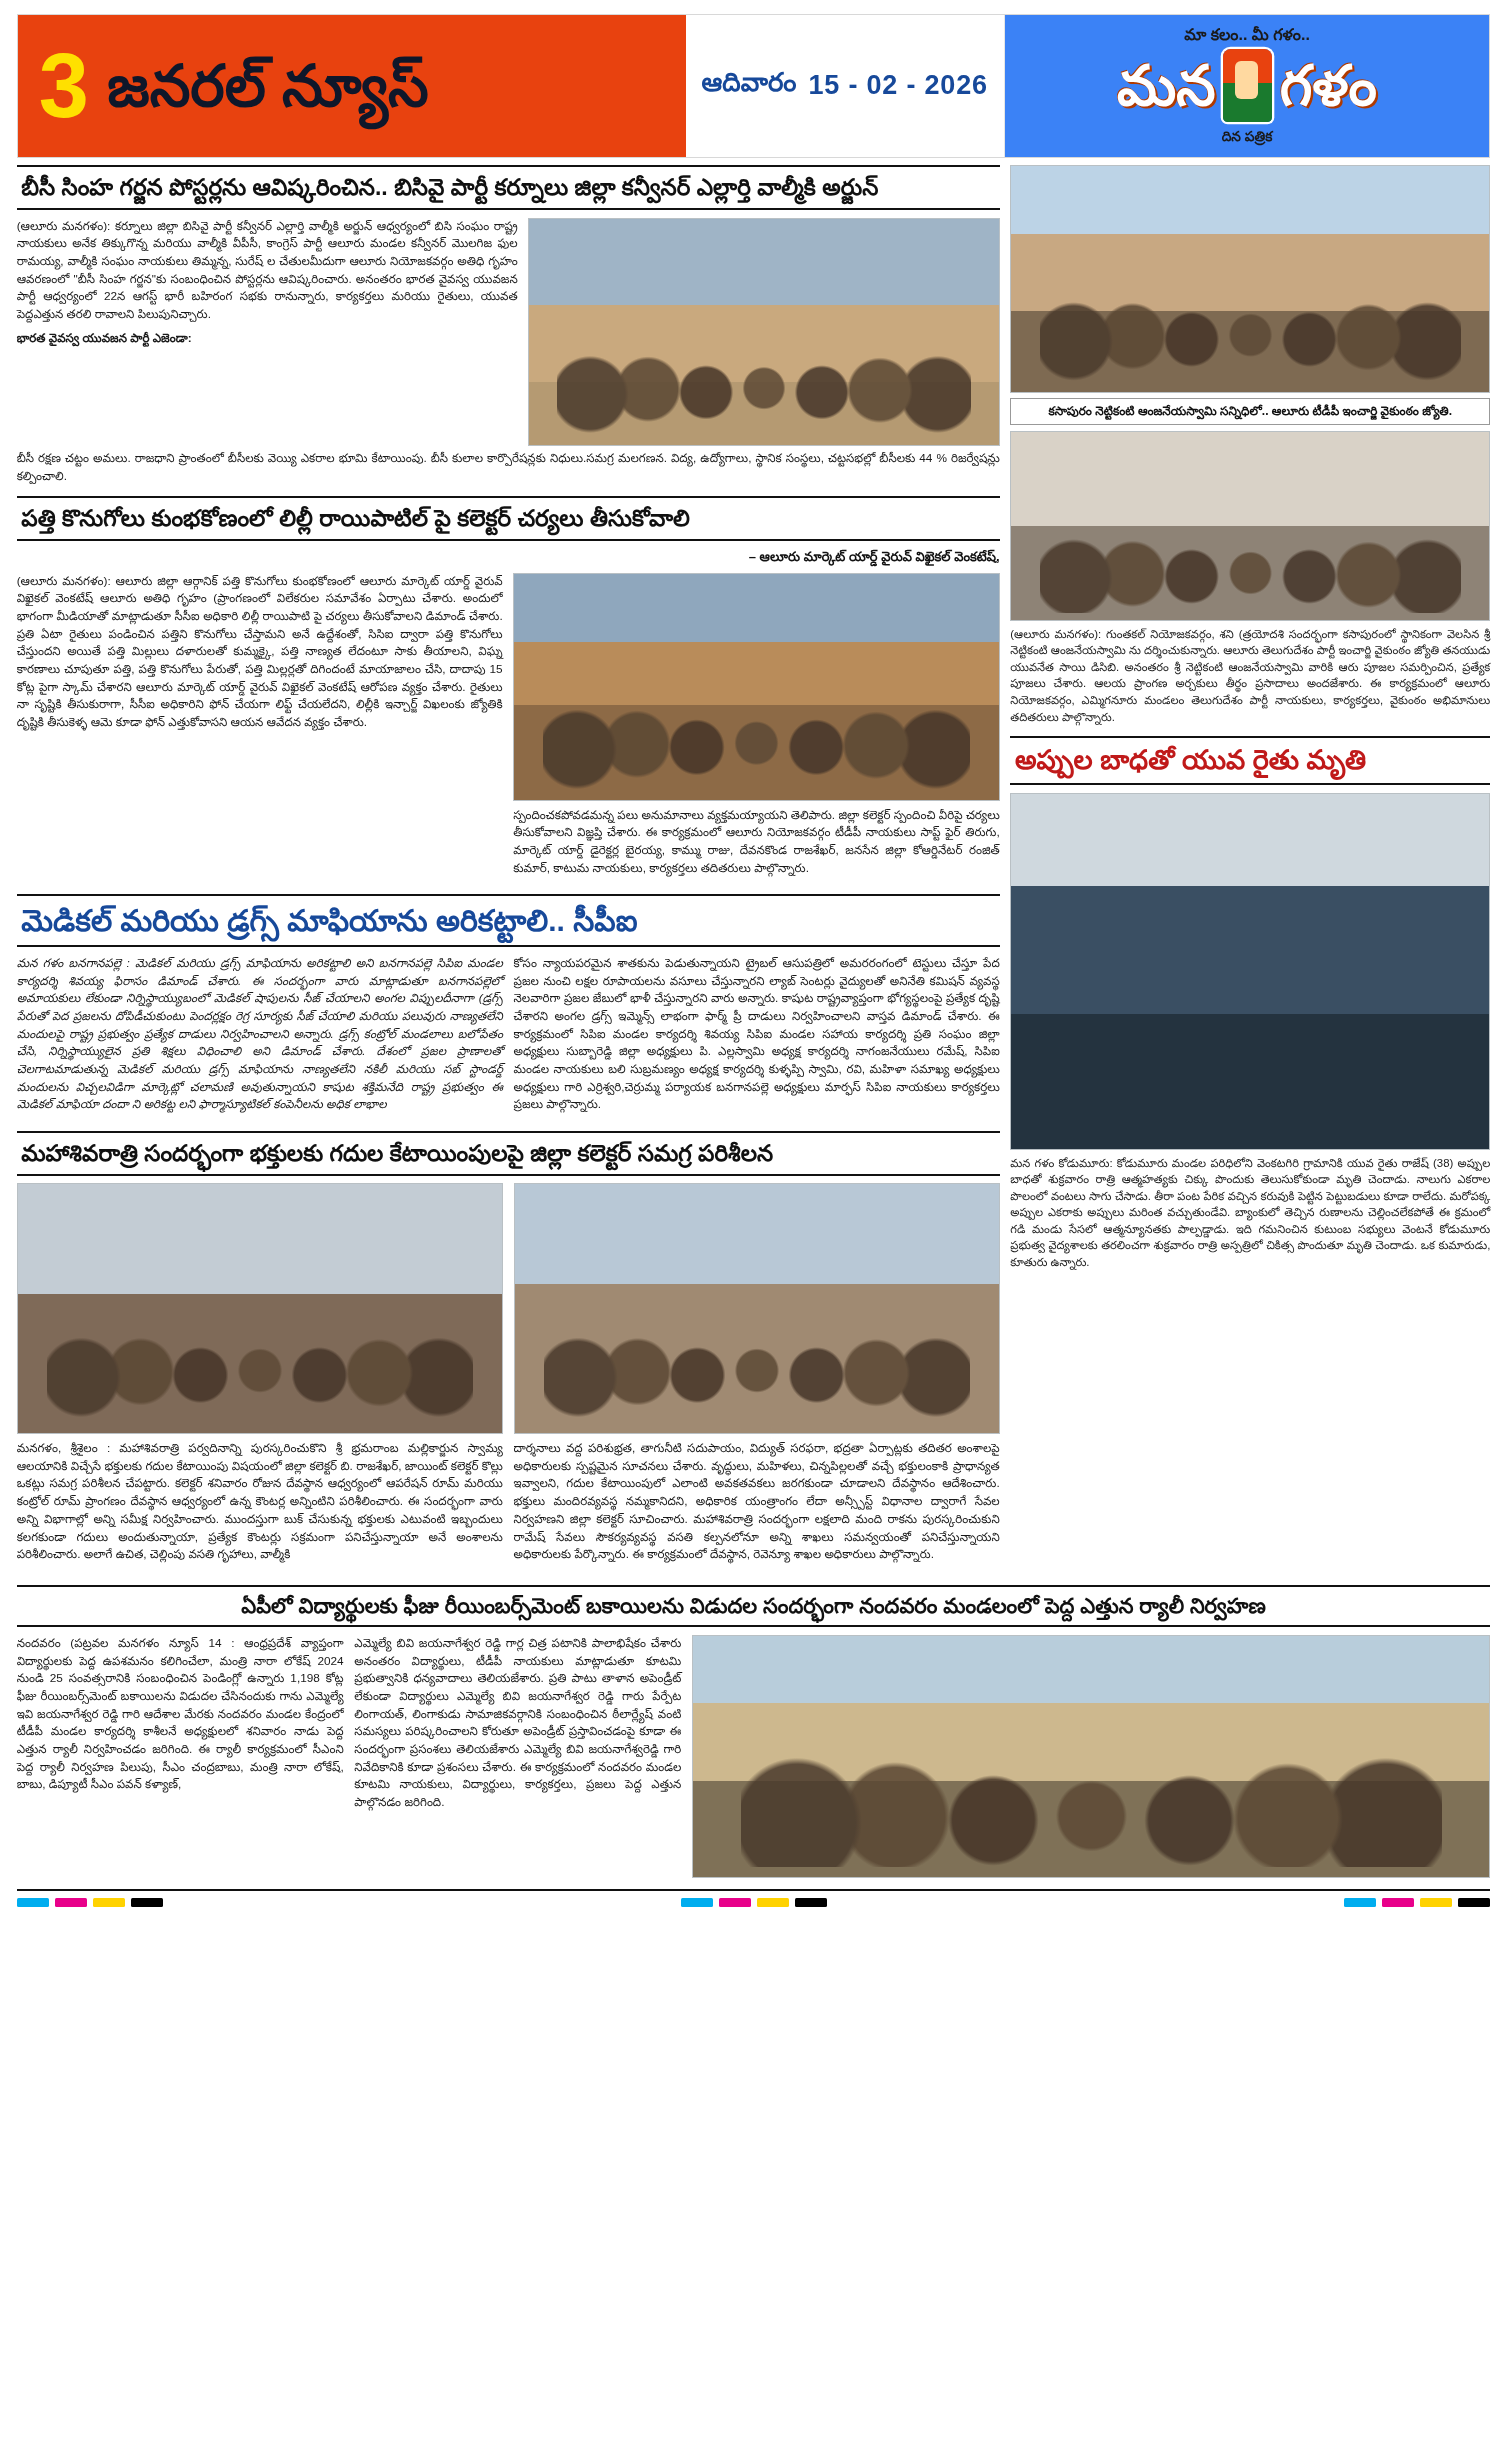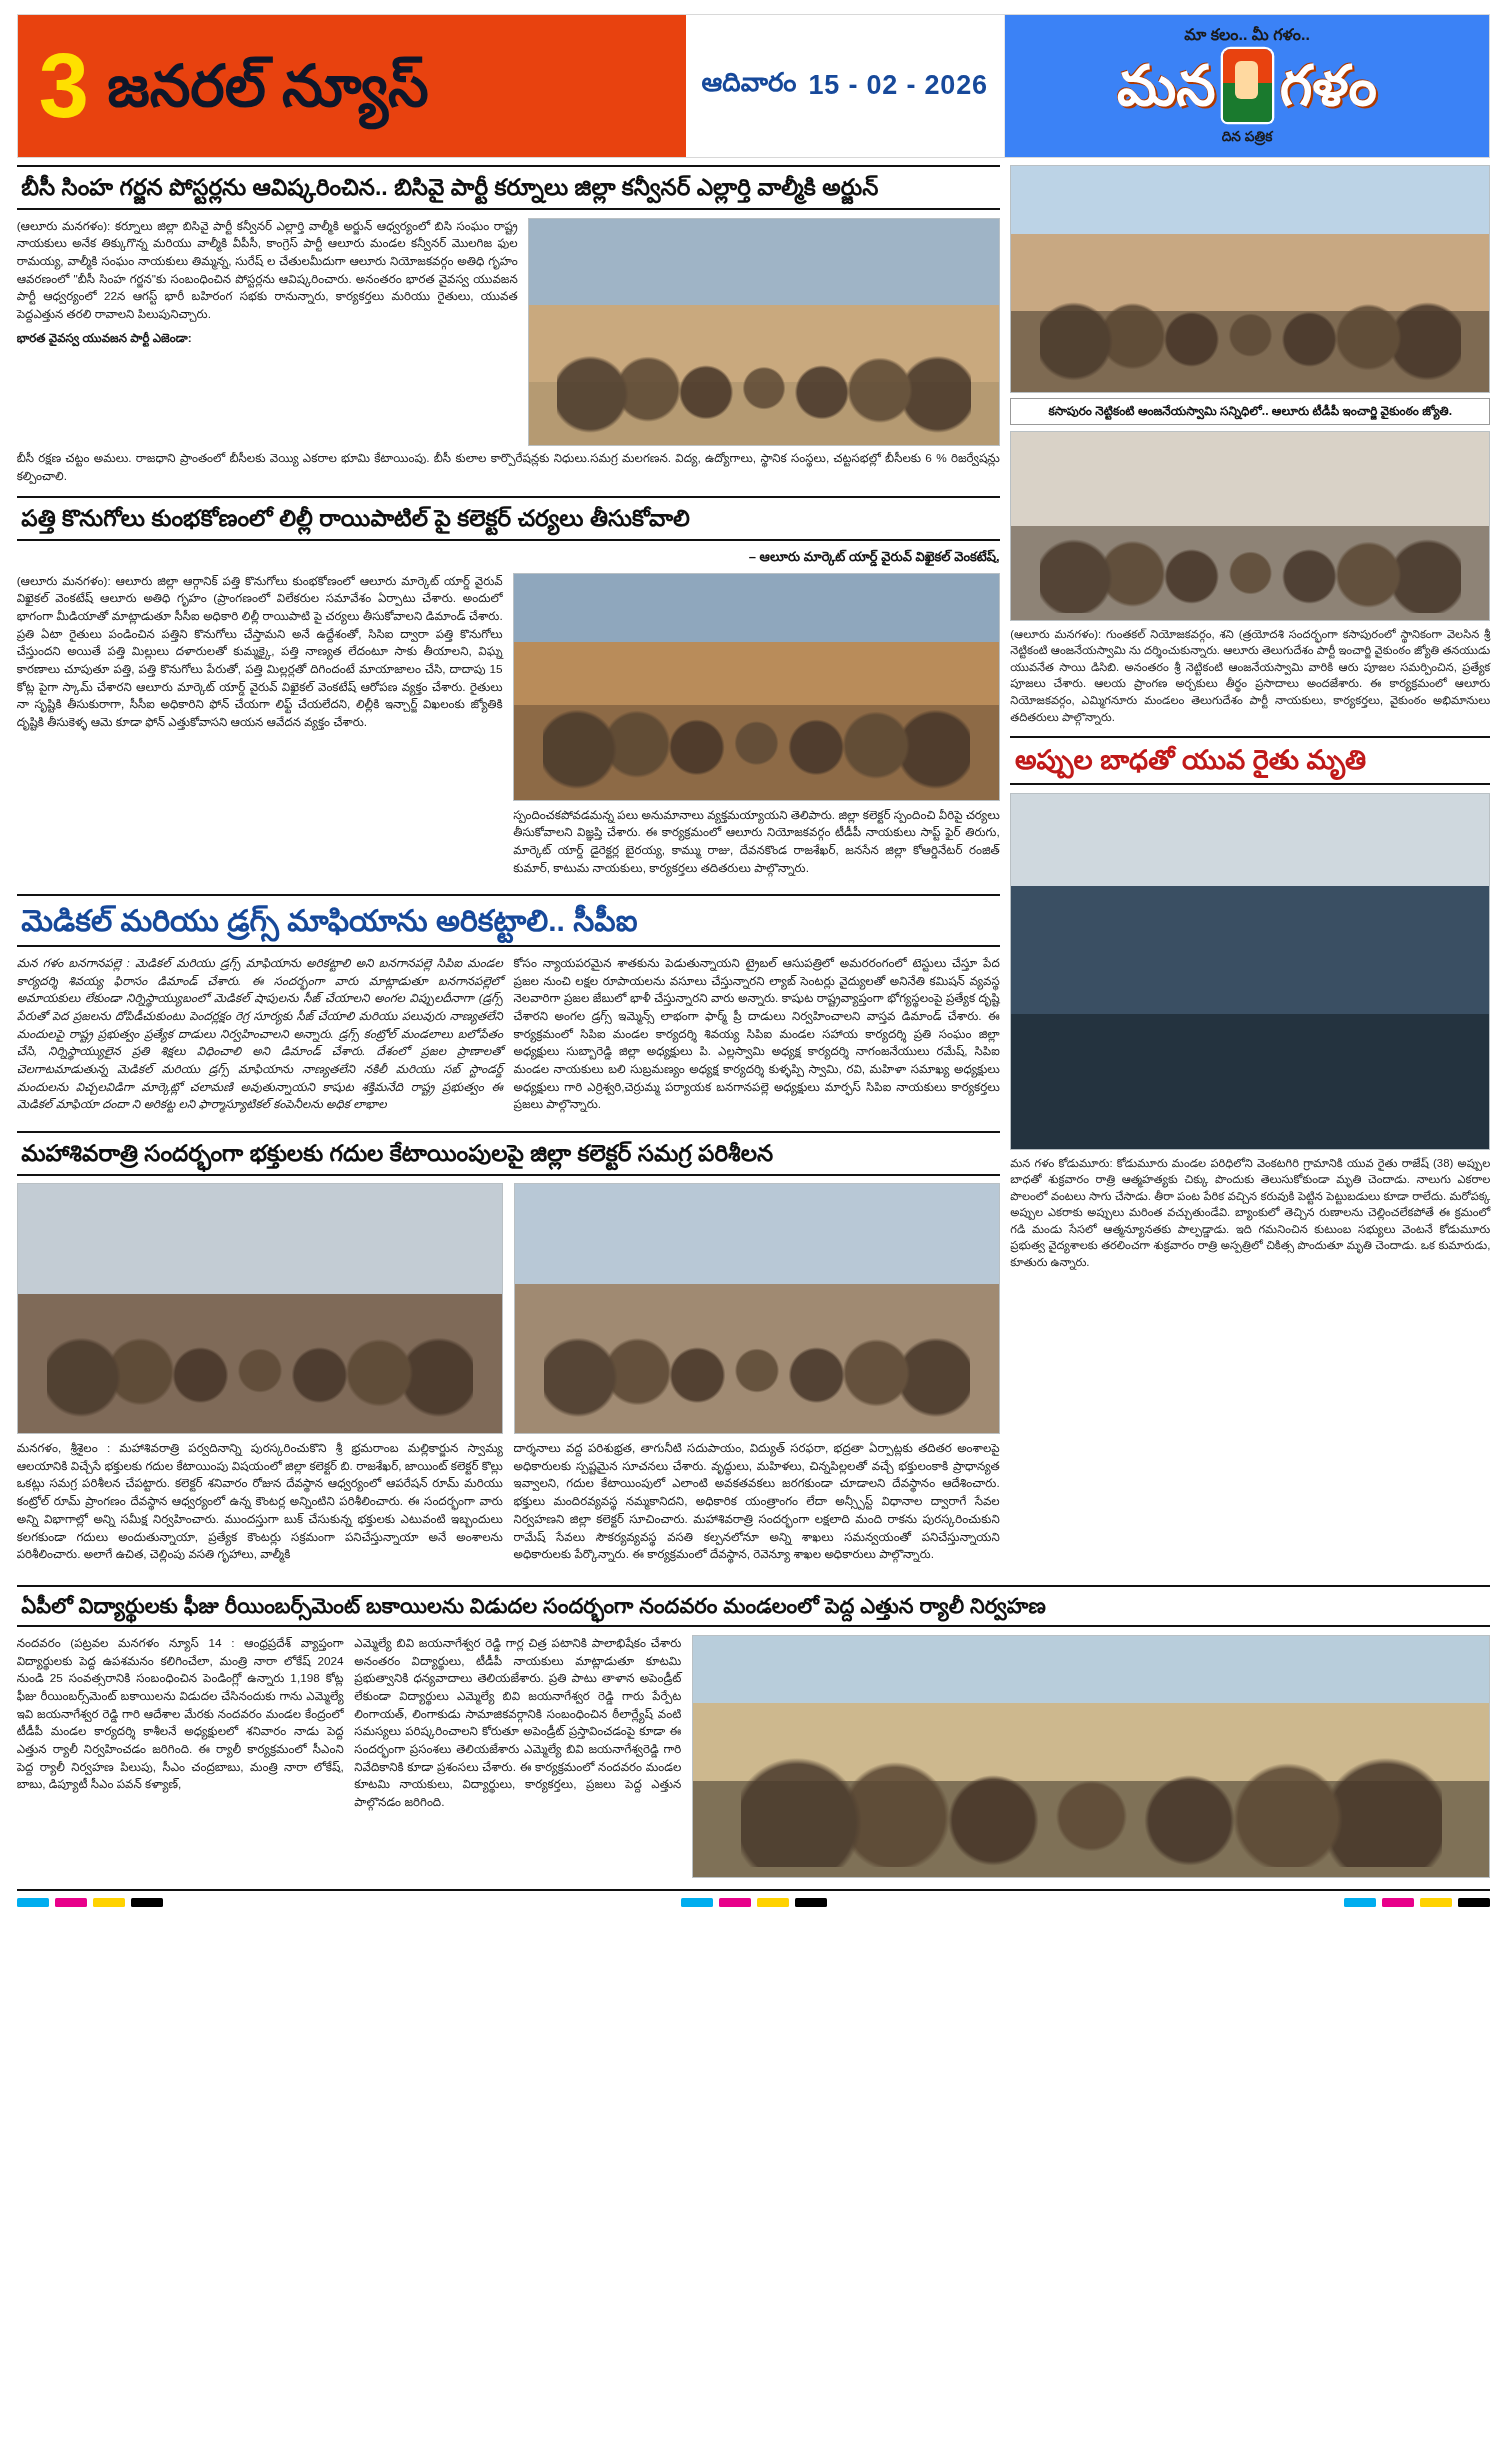--- a/index.html
+++ b/index.html
@@ -226,21 +226,21 @@
             <div class="txt">
               <p>(ఆలూరు మనగళం): కర్నూలు జిల్లా బిసివై పార్టీ కన్వీనర్ ఎల్లార్తి వాల్మీకి అర్జున్ ఆధ్వర్యంలో బిసి సంఘం రాష్ట్ర నాయకులు అనేక తిక్కుగొన్న మరియు వాల్మీకి వీపీసీ, కాంగ్రెస్ పార్టీ ఆలూరు మండల కన్వీనర్ మొలగిజ ఫుల రామయ్య, వాల్మీకి సంఘం నాయకులు తిమ్మన్న, సురేష్ ల చేతులమీదుగా ఆలూరు నియోజకవర్గం అతిధి గృహం ఆవరణంలో "బీసీ సింహ గర్జన"కు సంబంధించిన పోస్టర్లను ఆవిష్కరించారు. అనంతరం భారత వైవస్వ యువజన పార్టీ ఆధ్వర్యంలో 22న ఆగస్ట్ భారీ బహిరంగ సభకు రానున్నారు, కార్యకర్తలు మరియు రైతులు, యువత పెద్దఎత్తున తరలి రావాలని పిలుపునిచ్చారు.</p>
               <p style="font-weight:bold;">భారత వైవస్వ యువజన పార్టీ ఎజెండా:</p>
             </div>
           </div>
           <div style="flex:1;">
             <div class="photo ph-a fig-people" style="height:228px;"></div>
           </div>
         </div>
         <div class="txt" style="margin-top:4.6px;">
-          <p>బీసీ రక్షణ చట్టం అమలు. రాజధాని ప్రాంతంలో బీసీలకు వెయ్యి ఎకరాల భూమి కేటాయింపు. బీసీ కులాల కార్పొరేషన్లకు నిధులు.సమగ్ర మలగణన. విద్య, ఉద్యోగాలు, స్థానిక సంస్థలు, చట్టసభల్లో బీసీలకు 6 % రిజర్వేషన్లు కల్పించాలి.</p>
+          <p>బీసీ రక్షణ చట్టం అమలు. రాజధాని ప్రాంతంలో బీసీలకు వెయ్యి ఎకరాల భూమి కేటాయింపు. బీసీ కులాల కార్పొరేషన్లకు నిధులు.సమగ్ర మలగణన. విద్య, ఉద్యోగాలు, స్థానిక సంస్థలు, చట్టసభల్లో బీసీలకు 44 % రిజర్వేషన్లు కల్పించాలి.</p>
         </div>
       </div>
 
       <div class="sect">
         <div class="hl">పత్తి కొనుగోలు కుంభకోణంలో లిల్లీ రాయిపాటిల్ పై కలెక్టర్ చర్యలు తీసుకోవాలి</div>
         <div class="byline">– ఆలూరు మార్కెట్ యార్డ్ వైరువ్ విఖైకల్ వెంకటేష్,</div>
         <div class="flowrow">
           <div style="flex:0 0 486px;">
             <div class="txt">
               <p>(ఆలూరు మనగళం): ఆలూరు జిల్లా ఆర్గానిక్ పత్తి కొనుగోలు కుంభకోణంలో ఆలూరు మార్కెట్ యార్డ్ వైరువ్ విఖైకల్ వెంకటేష్ ఆలూరు అతిధి గృహం (ప్రాంగణంలో విలేకరుల సమావేశం ఏర్పాటు చేశారు. అందులో భాగంగా మీడియాతో మాట్లాడుతూ సీసీఐ అధికారి లిల్లీ రాయిపాటి పై చర్యలు తీసుకోవాలని డిమాండ్ చేశారు. ప్రతి ఏటా రైతులు పండించిన పత్తిని కొనుగోలు చేస్తామని అనే ఉద్దేశంతో, సిసిఐ ద్వారా పత్తి కొనుగోలు చేస్తుందని అయితే పత్తి మిల్లులు దళారులతో కుమ్మక్కై, పత్తి నాణ్యత లేదంటూ సాకు తీయాలని, విఘ్న కారణాలు చూపుతూ పత్తి, పత్తి కొనుగోలు పేరుతో, పత్తి మిల్లర్లతో దిగిందంటే మాయాజాలం చేసి, దాదాపు 15 కోట్ల పైగా స్కామ్ చేశారని ఆలూరు మార్కెట్ యార్డ్ వైరువ్ విఖైకల్ వెంకటేష్ ఆరోపణ వ్యక్తం చేశారు. రైతులు నా సృష్టికి తీసుకురాగా, సీసీఐ అధికారిని ఫోన్ చేయగా లిఫ్ట్ చేయలేదని, లిల్లీకి ఇన్చార్జ్ విఖలంకు జ్యోతికి దృష్టికి తీసుకెళ్ళ ఆమె కూడా ఫోన్ ఎత్తుకోవాసని ఆయన ఆవేదన వ్యక్తం చేశారు.</p>
@@ -303,21 +303,21 @@
         <div class="photo ph-portrait" style="height:357px;"></div>
         <div class="txt cap-small">
           <p>మన గళం కోడుమూరు: కోడుమూరు మండల పరిధిలోని వెంకటగిరి గ్రామానికి యువ రైతు రాజేష్ (38) అప్పుల బాధతో శుక్రవారం రాత్రి ఆత్మహత్యకు చిక్కు పొందుకు తెలుసుకోకుండా మృతి చెందాడు. నాలుగు ఎకరాల పొలంలో వంటలు సాగు చేసాడు. తీరా పంట పేరిక వచ్చిన కరువుకి పెట్టిన పెట్టుబడులు కూడా రాలేదు. మరోపక్క అప్పుల ఎకరాకు అప్పులు మరింత వచ్చుతుండేవి. బ్యాంకులో తెచ్చిన రుణాలను చెల్లించలేకపోతే ఈ క్రమంలో గడి మండు సేసలో ఆత్మన్యూనతకు పాల్పడ్డాడు. ఇది గమనించిన కుటుంబ సభ్యులు వెంటనే కోడుమూరు ప్రభుత్వ వైద్యశాలకు తరలించగా శుక్రవారం రాత్రి అస్పత్రిలో చికిత్స పొందుతూ మృతి చెందాడు. ఒక కుమారుడు, కూతురు ఉన్నారు.</p>
         </div>
       </div>
 
     </div>
   </div>
 
   <div class="sect" style="margin-top:4.6px;">
-    <div class="hl" style="font-size:21px; text-align:left;">ఏపీలో విద్యార్థులకు ఫీజు రీయింబర్స్‌మెంట్ బకాయిలను విడుదల సందర్భంగా నందవరం మండలంలో పెద్ద ఎత్తున ర్యాలీ నిర్వహణ</div>
+    <div class="hl" style="font-size:21px; text-align:center;">ఏపీలో విద్యార్థులకు ఫీజు రీయింబర్స్‌మెంట్ బకాయిలను విడుదల సందర్భంగా నందవరం మండలంలో పెద్ద ఎత్తున ర్యాలీ నిర్వహణ</div>
     <div class="flowrow">
       <div style="flex:0 0 327px;" class="txt">
         <p>నందవరం (పట్రవల మనగళం న్యూస్ 14 : ఆంధ్రప్రదేశ్ వ్యాప్తంగా విద్యార్థులకు పెద్ద ఉపశమనం కలిగించేలా, మంత్రి నారా లోకేష్ 2024 నుండి 25 సంవత్సరానికి సంబంధించిన పెండింగ్లో ఉన్నారు 1,198 కోట్ల ఫీజు రీయింబర్స్‌మెంట్ బకాయిలను విడుదల చేసినందుకు గాను ఎమ్మెల్యే ఇవి జయనాగేశ్వర రెడ్డి గారి ఆదేశాల మేరకు నందవరం మండల కేంద్రంలో టీడీపీ మండల కార్యదర్శి కాశీలనే అధ్యక్షులలో శనివారం నాడు పెద్ద ఎత్తున ర్యాలీ నిర్వహించడం జరిగింది. ఈ ర్యాలీ కార్యక్రమంలో సీఎంని పెద్ద ర్యాలీ నిర్వహణ పిలుపు, సీఎం చంద్రబాబు, మంత్రి నారా లోకేష్, బాబు, డిప్యూటీ సీఎం పవన్ కళ్యాణ్,</p>
       </div>
       <div style="flex:0 0 327px;" class="txt">
         <p>ఎమ్మెల్యే బివి జయనాగేశ్వర రెడ్డి గార్ల చిత్ర పటానికి పాలాభిషేకం చేశారు అనంతరం విద్యార్థులు, టీడీపీ నాయకులు మాట్లాడుతూ కూటమి ప్రభుత్వానికి ధన్యవాదాలు తెలియజేశారు. ప్రతి పాటు తాళాన అపెండ్రీట్ లేకుండా విద్యార్థులు ఎమ్మెల్యే బివి జయనాగేశ్వర రెడ్డి గారు పేర్పేట లింగాయత్, లింగాకుడు సామాజికవర్గానికి సంబంధించిన ఠీలార్ల్యేష్ వంటి సమస్యలు పరిష్కరించాలని కోరుతూ అపెండ్రీట్ ప్రస్తావించడంపై కూడా ఈ సందర్భంగా ప్రసంశలు తెలియజేశారు ఎమ్మెల్యే బివి జయనాగేశ్వరెడ్డి గారి నివేదికానికి కూడా ప్రశంసలు చేశారు. ఈ కార్యక్రమంలో నందవరం మండల కూటమి నాయకులు, విద్యార్థులు, కార్యకర్తలు, ప్రజలు పెద్ద ఎత్తున పాల్గొనడం జరిగింది.</p>
       </div>
       <div style="flex:1;">
         <div class="photo ph-rally fig-people" style="height:243px;"></div>
       </div>

